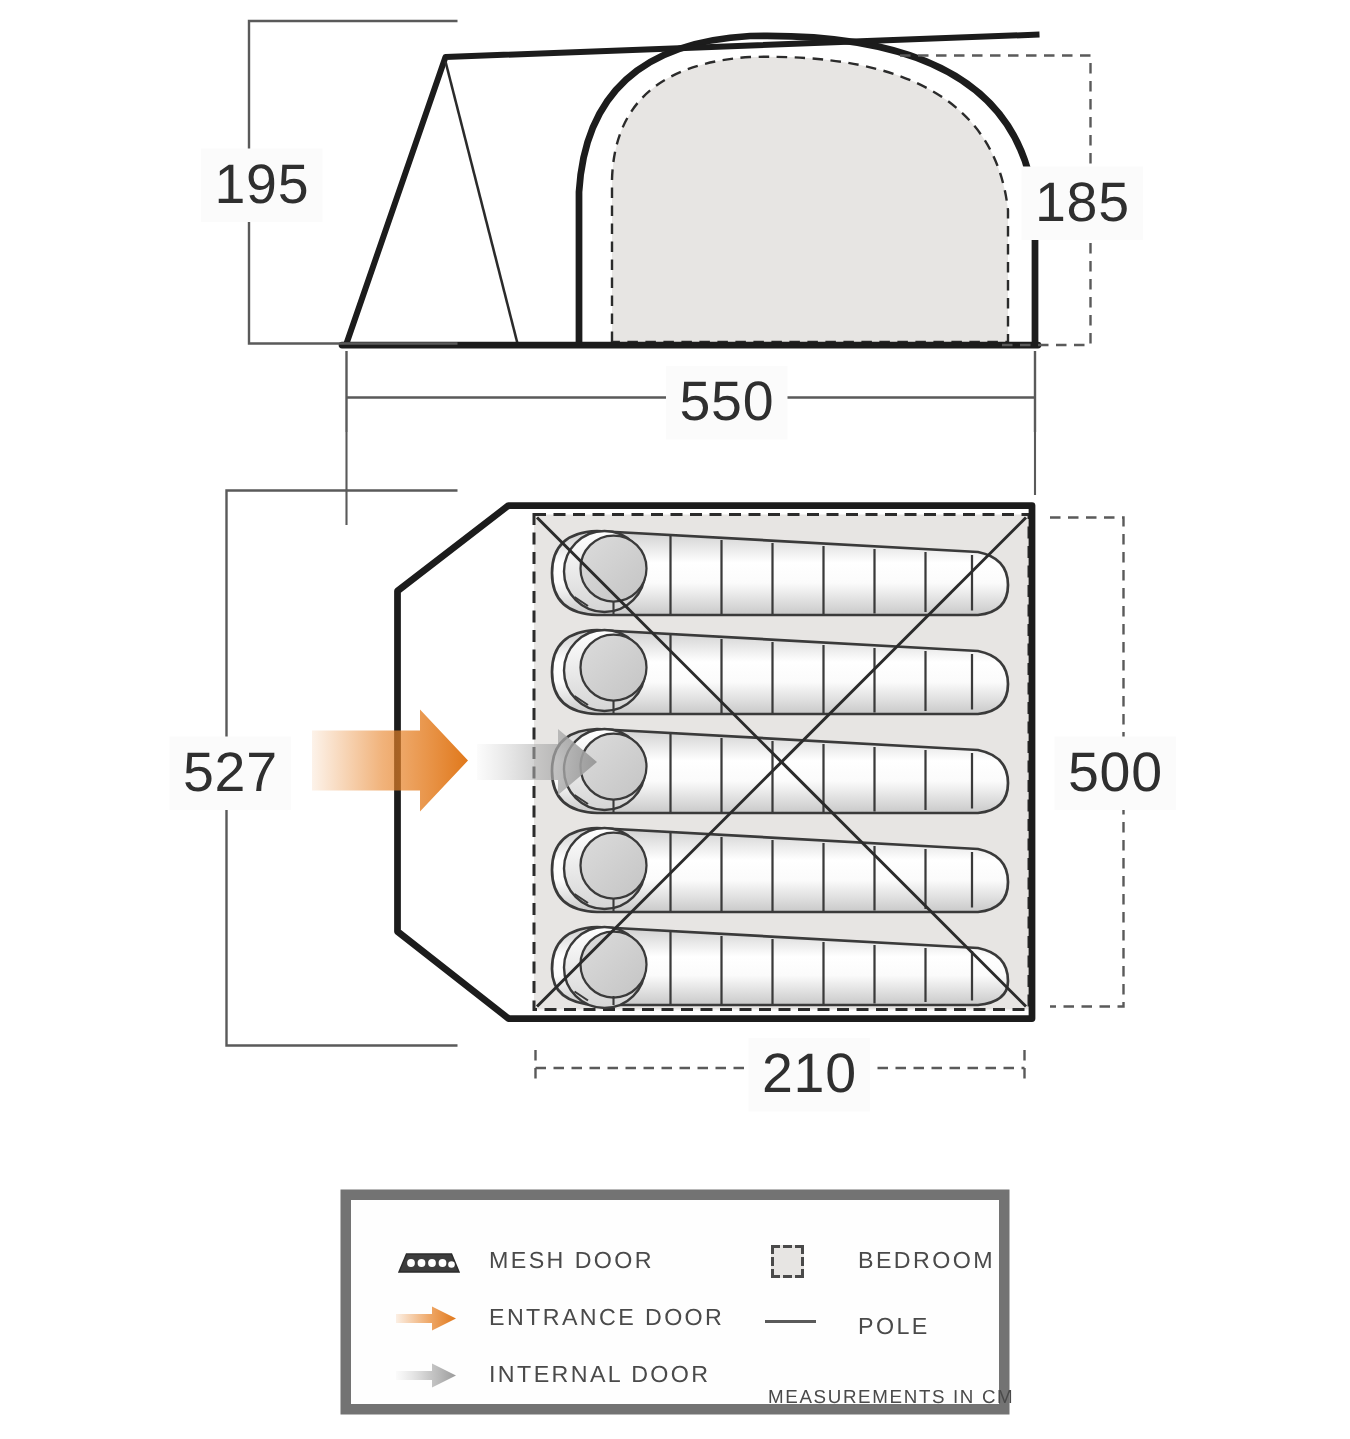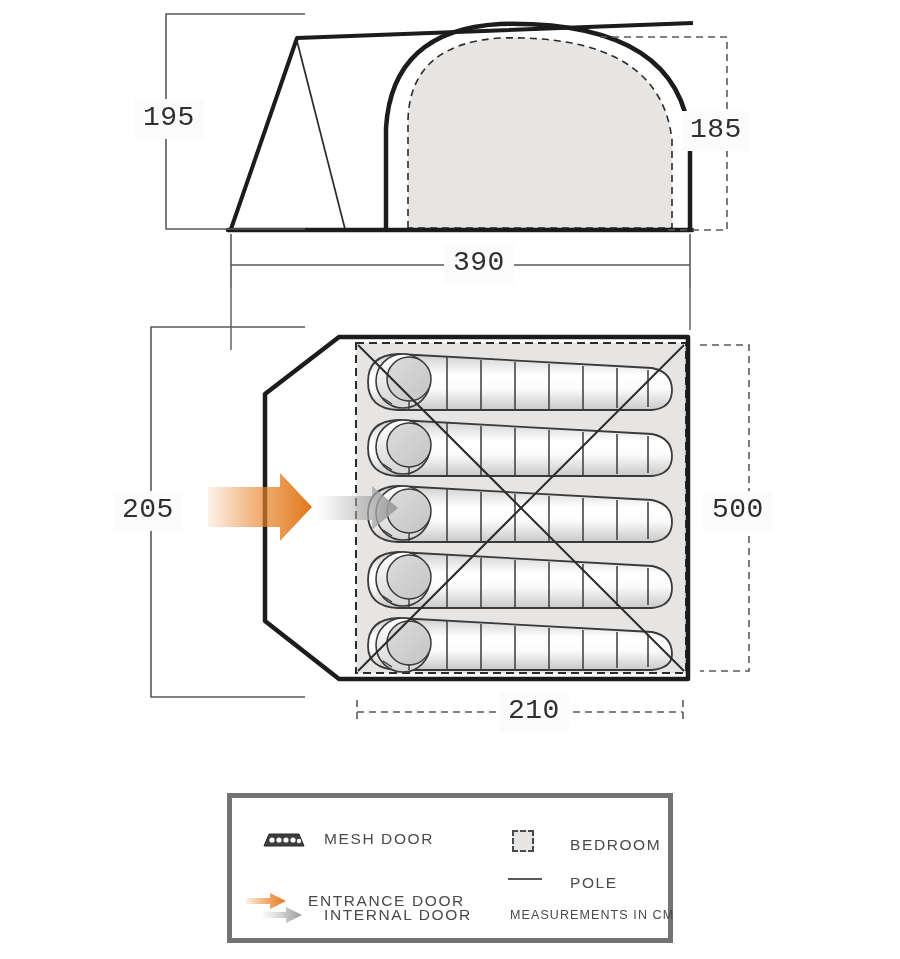--- a/index.html
+++ b/index.html
@@ -3,25 +3,25 @@
 <meta charset="utf-8">
 <style>
   html,body{margin:0;padding:0;background:#ffffff;}
   body{width:900px;height:959px;position:relative;
        font-family:"Liberation Sans","DejaVu Sans",sans-serif;
        color:#3a3a3a;overflow:hidden;}
   .stage{position:absolute;inset:0;}
   svg.layer{position:absolute;left:0;top:0;width:900px;height:959px;overflow:visible;}
 
   .dimlabel{position:absolute;background:#fbfbfb;color:#2f2f2f;
-            font-size:28px;line-height:1;letter-spacing:.5px;
-            padding:5px 9px 7px 9px;white-space:nowrap;font-family:Liberation Mono, monospace;}
+            font-size:37px;line-height:1;letter-spacing:.5px;
+            padding:5px 9px 7px 9px;white-space:nowrap;}
 
   .legend-box{position:absolute;left:227px;top:793px;width:446px;height:150px;
-              border:5px solid #737373;background:#fefefe;box-sizing:border-box;}
+              border:7px solid #737373;background:#fefefe;box-sizing:border-box;}
   .legend-row{position:absolute;display:flex;align-items:center;height:30px;}
   .legend-text{font-size:15.5px;letter-spacing:1.6px;color:#4a4a4a;white-space:nowrap;}
   .legend-text.small{font-size:12.5px;letter-spacing:1.1px;}
   .legend-ico{width:52px;height:26px;margin-right:14px;position:relative;flex:none;}
 
   .ico-bedroom{width:22px;height:22px;border:2px dashed #4a4a4a;
                background:#e7e5e3;box-sizing:border-box;margin-left:8px;}
   .ico-pole{width:34px;height:0;border-top:2px solid #5a5a5a;margin-left:4px;}
 </style>
 </head>
@@ -186,23 +186,23 @@
       <path d="M 357 700 L 357 723 M 683 700 L 683 723 M 357 712 L 683 712" fill="none" stroke="#5a5a5a" stroke-width="1.6" stroke-dasharray="7 5"></path>
 
       <path d="M 231 288 L 231 350 M 690 288 L 690 330" fill="none" stroke="#5a5a5a" stroke-width="1.4"></path>
     </g>
   </svg>
 
   <div class="dimlabel" style="left:134px;top:99px;">195</div>
 
   <div class="dimlabel" style="left:681px;top:111px;">185</div>
 
-  <div class="dimlabel" style="left:444px;top:244px;">390</div>
-
-  <div class="dimlabel" style="left:113px;top:491px;">205</div>
+  <div class="dimlabel" style="left:444px;top:244px;">550</div>
+
+  <div class="dimlabel" style="left:113px;top:491px;">527</div>
 
   <div class="dimlabel" style="left:703px;top:491px;">500</div>
 
   <div class="dimlabel" style="left:499px;top:692px;">210</div>
 
   <div class="legend-box">
 
     <div class="legend-row" style="left:26px;top:26px;">
       <span class="legend-ico">
         <svg width="52" height="26" viewBox="0 0 52 26">
@@ -210,21 +210,21 @@
           <circle cx="14" cy="14" r="2.6" fill="#ffffff"></circle>
           <circle cx="21" cy="14" r="2.6" fill="#ffffff"></circle>
           <circle cx="28" cy="14" r="2.6" fill="#ffffff"></circle>
           <circle cx="35" cy="14" r="2.6" fill="#ffffff"></circle>
           <circle cx="41" cy="15" r="2.2" fill="#ffffff"></circle>
         </svg>
       </span>
       <span class="legend-text">MESH DOOR</span>
     </div>
 
-    <div class="legend-row" style="left:10px;top:64px;margin-top:24px;">
+    <div class="legend-row" style="left:26px;top:64px;">
       <span class="legend-ico">
         <svg width="52" height="26" viewBox="0 0 52 26">
           <defs>
             <linearGradient id="lgOrange" x1="0" y1="0" x2="1" y2="0">
               <stop offset="0%" stop-color="#E8842A" stop-opacity="0.12"></stop>
               <stop offset="55%" stop-color="#E8842A" stop-opacity="0.70"></stop>
               <stop offset="100%" stop-color="#E0781B"></stop>
             </linearGradient>
           </defs>
           <path d="M 4 10 L 28 10 L 28 5 L 44 13 L 28 21 L 28 16 L 4 16 Z" fill="url(#lgOrange)"></path>
@@ -242,33 +242,33 @@
               <stop offset="55%" stop-color="#b2b2b2" stop-opacity="0.70"></stop>
               <stop offset="100%" stop-color="#9a9a9a"></stop>
             </linearGradient>
           </defs>
           <path d="M 4 10 L 28 10 L 28 5 L 44 13 L 28 21 L 28 16 L 4 16 Z" fill="url(#lgGrey)"></path>
         </svg>
       </span>
       <span class="legend-text">INTERNAL DOOR</span>
     </div>
 
-    <div class="legend-row" style="left:272px;top:26px;align-items:flex-end;">
+    <div class="legend-row" style="left:272px;top:26px;">
       <span class="legend-ico" style="display:flex;align-items:center;">
         <span class="ico-bedroom"></span>
       </span>
       <span class="legend-text">BEDROOM</span>
     </div>
 
     <div class="legend-row" style="left:272px;top:64px;align-items:flex-end;">
       <span class="legend-ico" style="display:flex;align-items:center;">
         <span class="ico-pole"></span>
       </span>
       <span class="legend-text">POLE</span>
     </div>
 
-    <div class="legend-row" style="left:278px;top:102px;">
+    <div class="legend-row" style="left:278px;top:116px;">
       <span class="legend-text small">MEASUREMENTS IN CM</span>
     </div>
 
   </div>
 
 </div>
 
 </body></html>

